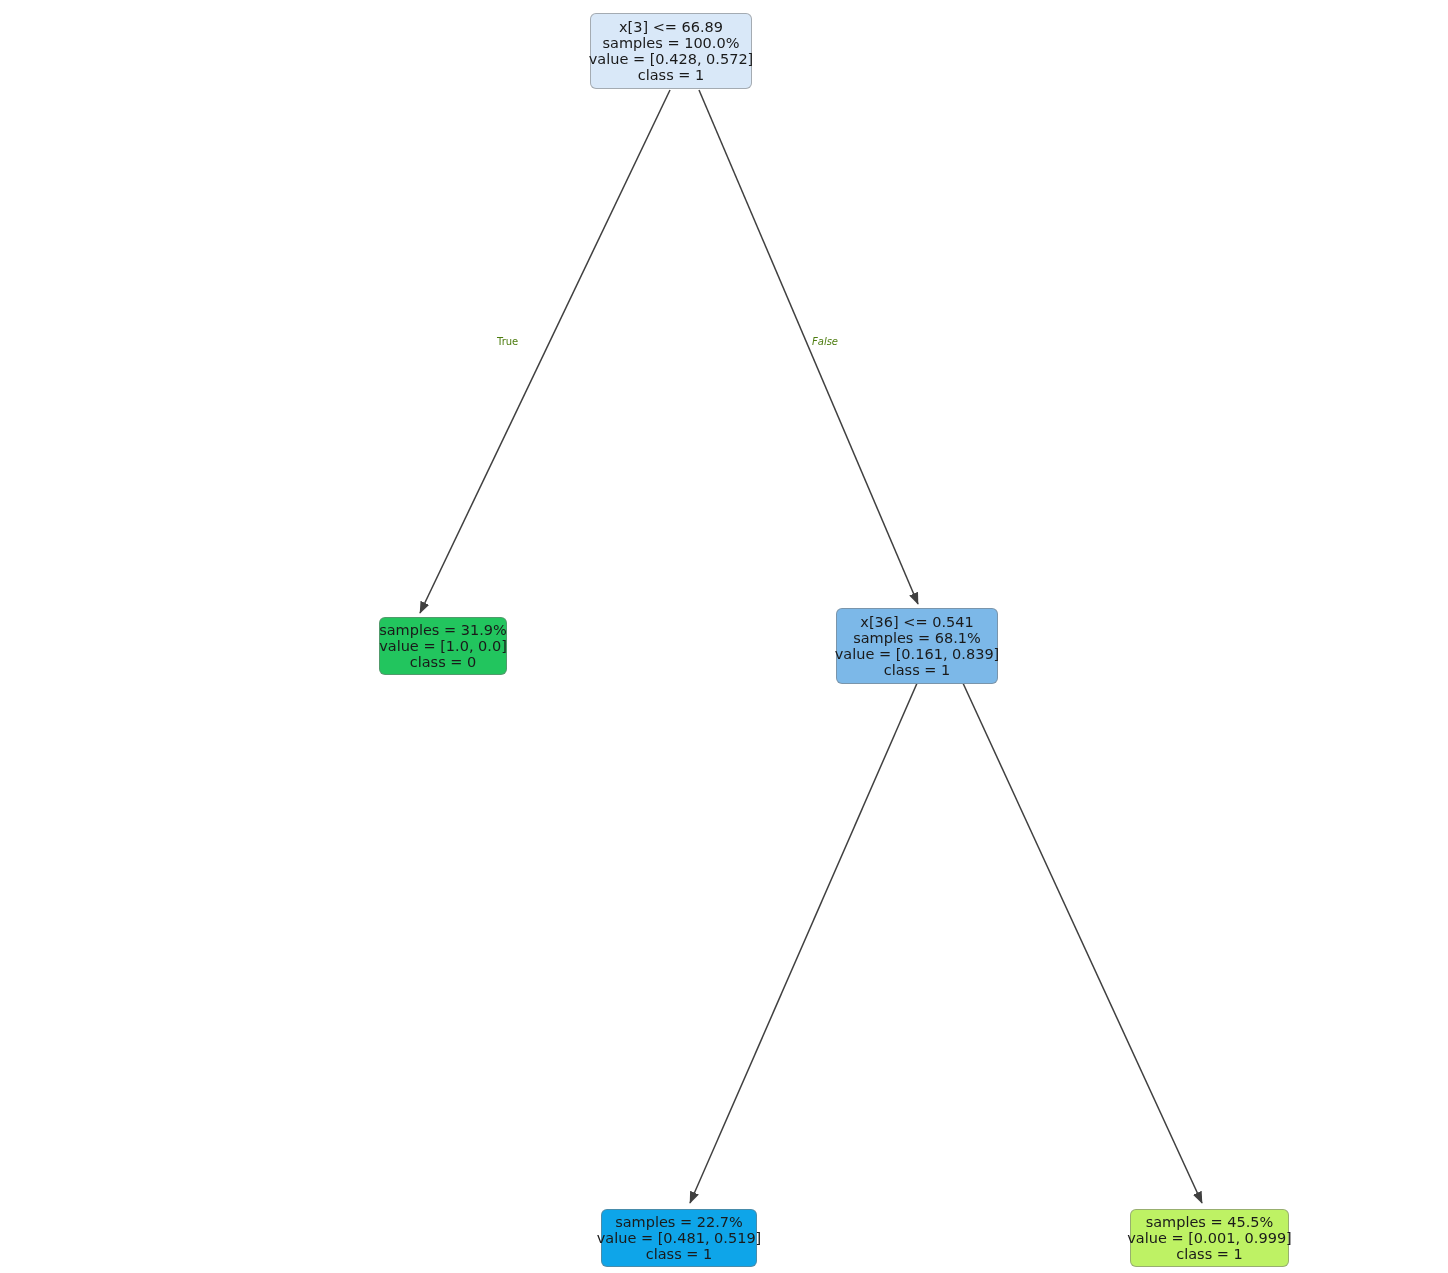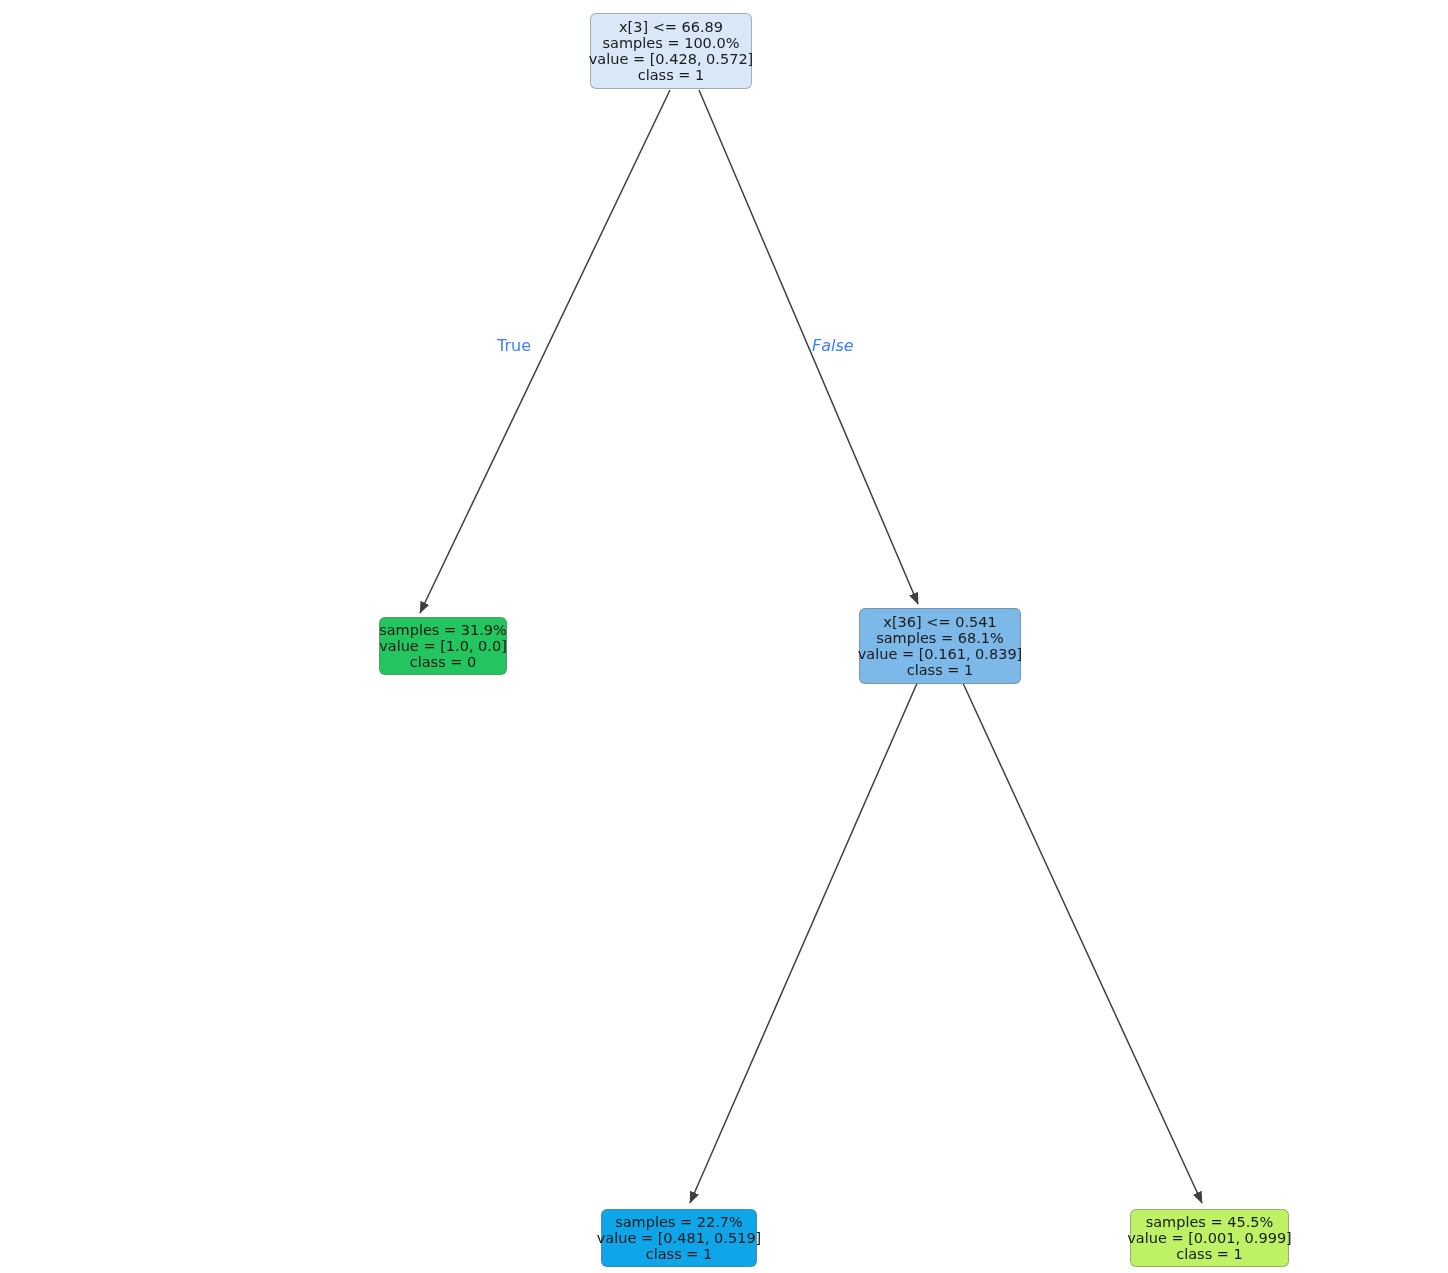--- a/index.html
+++ b/index.html
@@ -43,22 +43,22 @@
     font-size: 14.5px;
     line-height: 16.2px;
     padding: 11px 6px;
     white-space: nowrap;
   }
   .node-line {
     display: block;
   }
   .edge-label {
     position: absolute;
-    font-size: 16px;
-    color: #3b82f6;
+    font-size: 10px;
+    color: #4d7c0f;
     white-space: nowrap;
   }
 </style>
 </head>
 <body>
 
 <div id="tree-canvas">
 
   <svg class="edges-layer" viewBox="0 0 1448 1273" width="1448" height="1273" xmlns="http://www.w3.org/2000/svg">
     <defs>
@@ -82,21 +82,21 @@
     <span class="node-line">value = [0.428, 0.572]</span>
     <span class="node-line">class = 1</span>
   </div>
 
   <div class="tree-node" style="left:339px; top:617px; width:128px; height:58px; background:#22c55e;margin-left:40px;">
     <span class="node-line">samples = 31.9%</span>
     <span class="node-line">value = [1.0, 0.0]</span>
     <span class="node-line">class = 0</span>
   </div>
 
-  <div class="tree-node" style="left:859px; top:608px; width:162px; height:76px; background:#7cb8e8;">
+  <div class="tree-node" style="left:836px; top:608px; width:162px; height:76px; background:#7cb8e8;">
     <span class="node-line">x[36] &lt;= 0.541</span>
     <span class="node-line">samples = 68.1%</span>
     <span class="node-line">value = [0.161, 0.839]</span>
     <span class="node-line">class = 1</span>
   </div>
 
   <div class="tree-node" style="left:601px; top:1209px; width:156px; height:58px; background:#0ea5e9;">
     <span class="node-line">samples = 22.7%</span>
     <span class="node-line">value = [0.481, 0.519]</span>
     <span class="node-line">class = 1</span>

